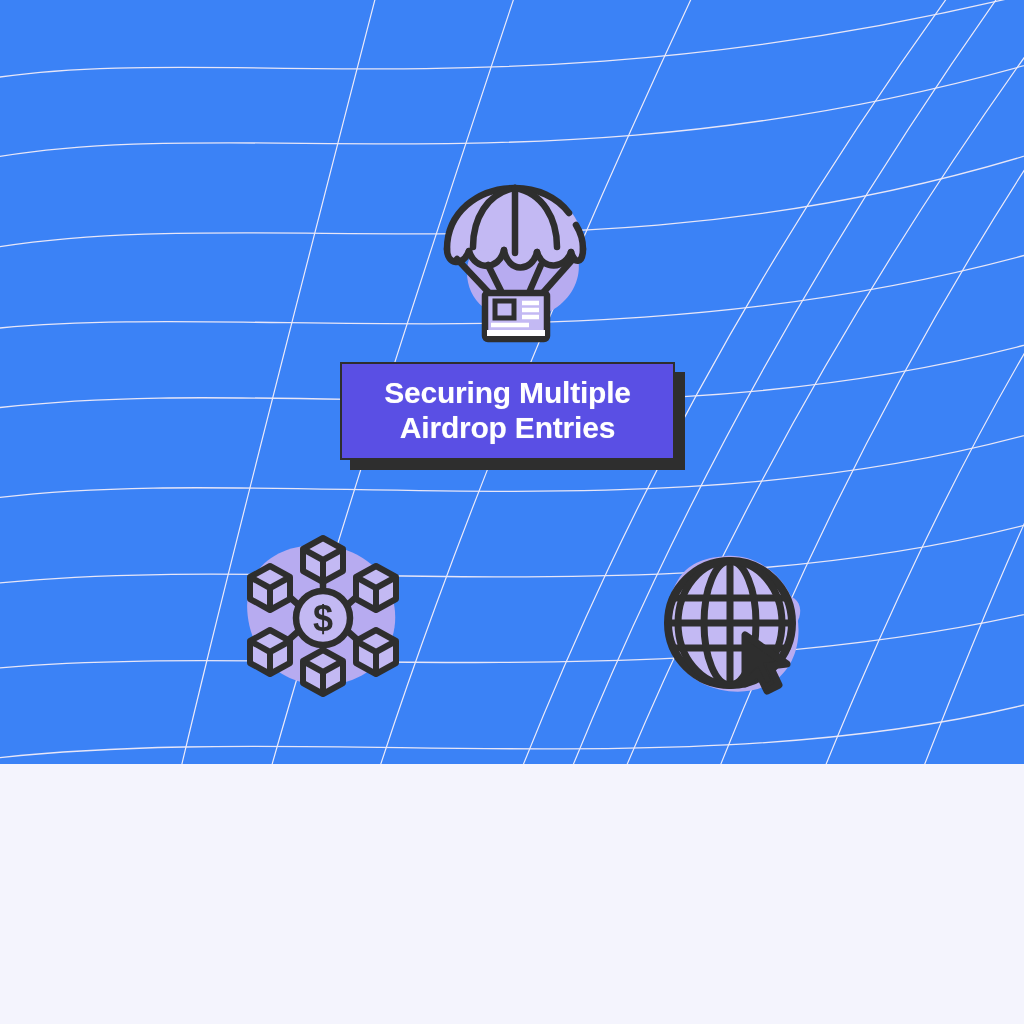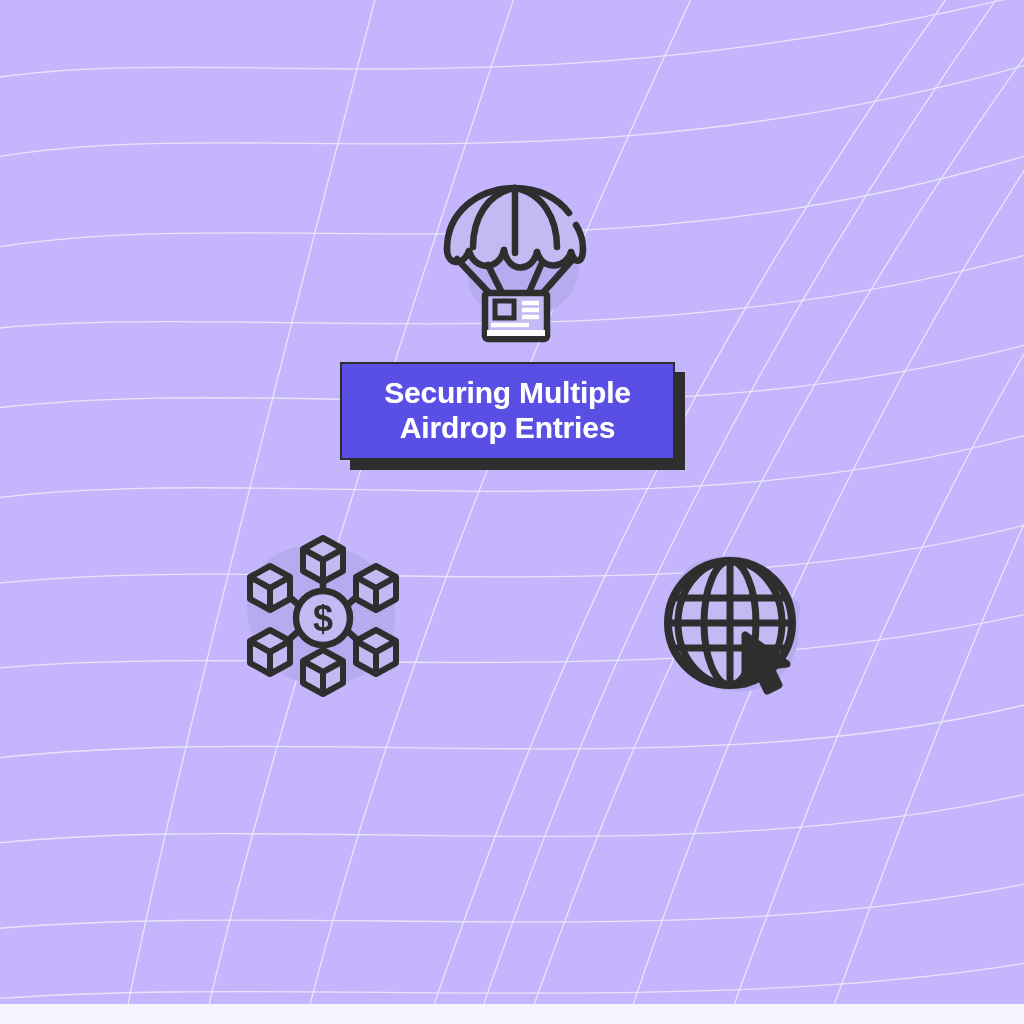--- a/index.html
+++ b/index.html
@@ -11,22 +11,22 @@
     overflow: hidden;
   }
   body {
     font-family: "Liberation Sans", sans-serif;
     background: #f4f4fd;
   }
 
   #canvas {
     position: relative;
     width: 1024px;
-    height: 1004px;
-    background: #c4b5fd;
+    height: 764px;
+    background: #3b82f6;
     overflow: hidden;
   }
 
   
   #bg-lines {
     position: absolute;
     inset: 0;
     width: 1024px;
     height: 1024px;
     pointer-events: none;

